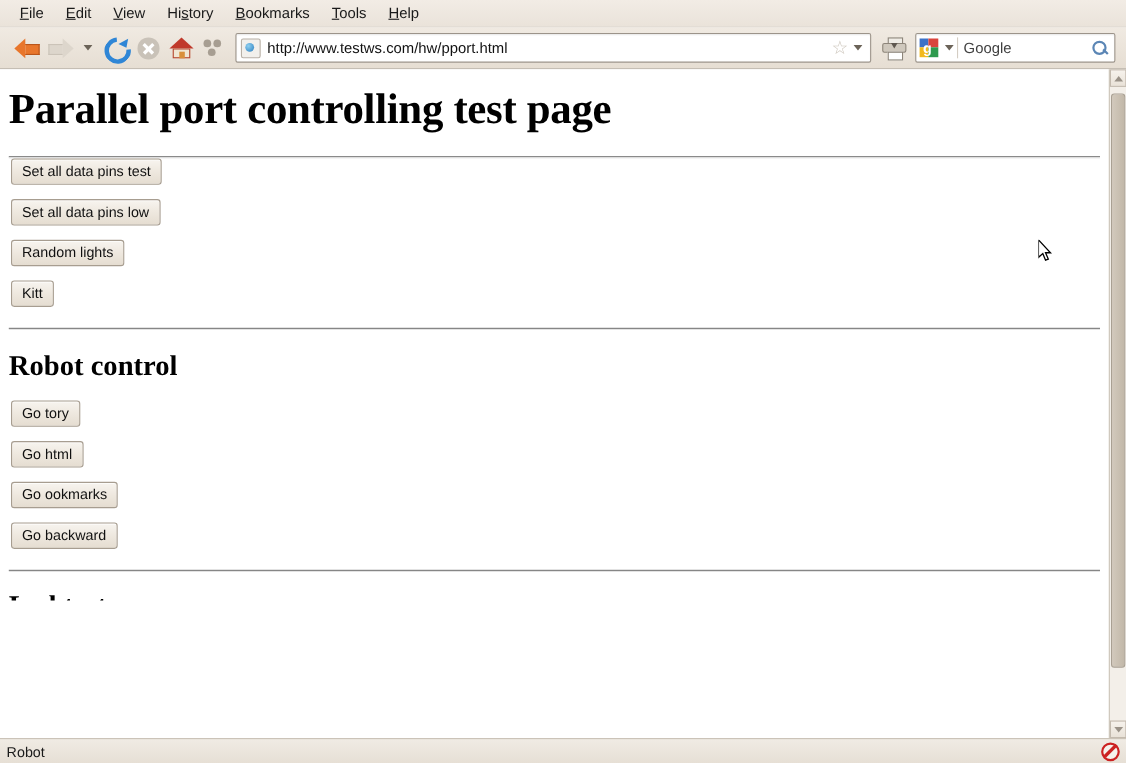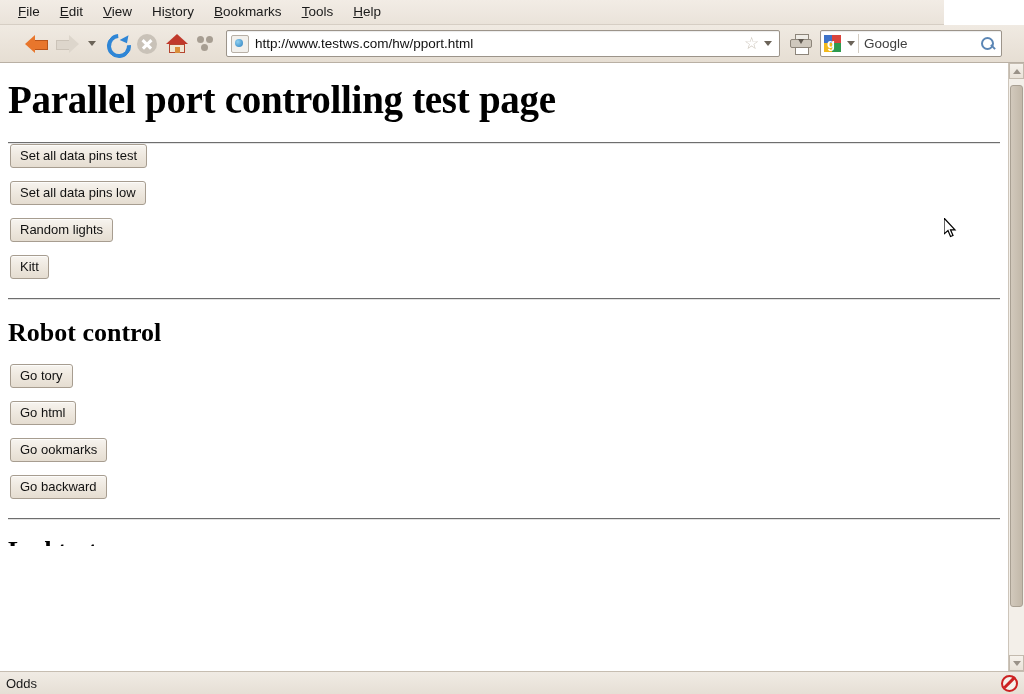--- a/index.html
+++ b/index.html
@@ -15,21 +15,21 @@
     width: 1024px;
     height: 694px;
     overflow: hidden;
     background: #ffffff;
   }
 
   
   .menubar {
     position: absolute;
     left: 0; top: 0;
-    width: 944px; height: 25px;
+    width: 1024px; height: 25px;
     background: linear-gradient(to bottom, #f2ece5 0%, #eae3da 100%);
     border-bottom: 1px solid #d6cec4;
     display: flex;
     align-items: center;
     padding-left: 8px;
     box-sizing: border-box;
   }
   .menu-item {
     font-size: 13.5px;
     color: #1a1a1a;
@@ -43,21 +43,21 @@
   
   .navbar {
     position: absolute;
     left: 0; top: 25px;
     width: 1024px; height: 38px;
     background: linear-gradient(to bottom, #f0eae2 0%, #e6ded3 100%);
     border-bottom: 1px solid #b9b0a4;
     display: flex;
     align-items: center;
     box-sizing: border-box;
-    padding: 0 22px;
+    padding: 0 10px;
   }
 
   .nav-btn {
     width: 30px; height: 30px;
     display: flex; align-items: center; justify-content: center;
     flex: 0 0 auto;
   }
   .nav-btn.small { width: 20px; }
 
   
@@ -534,21 +534,21 @@
     <div class="vs-btn vs-up">
       <div class="tri"></div>
     </div>
     <div class="vs-thumb"></div>
     <div class="vs-btn vs-dn">
       <div class="tri"></div>
     </div>
   </div>
 
   <div class="statusbar">
-    <div class="status-text">Odds</div>
+    <div class="status-text">Robot</div>
     <div class="noscript-ico">
       <div class="doc"></div>
         <div class="circ"></div>
         <div class="slash"></div>
     </div>
   </div>
 
   <div class="cursor">
     <svg width="14" height="21" viewBox="0 0 14 21">
       <polygon points="0,0 0,16 4,12.5 6.5,18.5 9,17.5 6.5,11.8 11,11.8" fill="#ffffff" stroke="#000000" stroke-width="1.2"></polygon>

